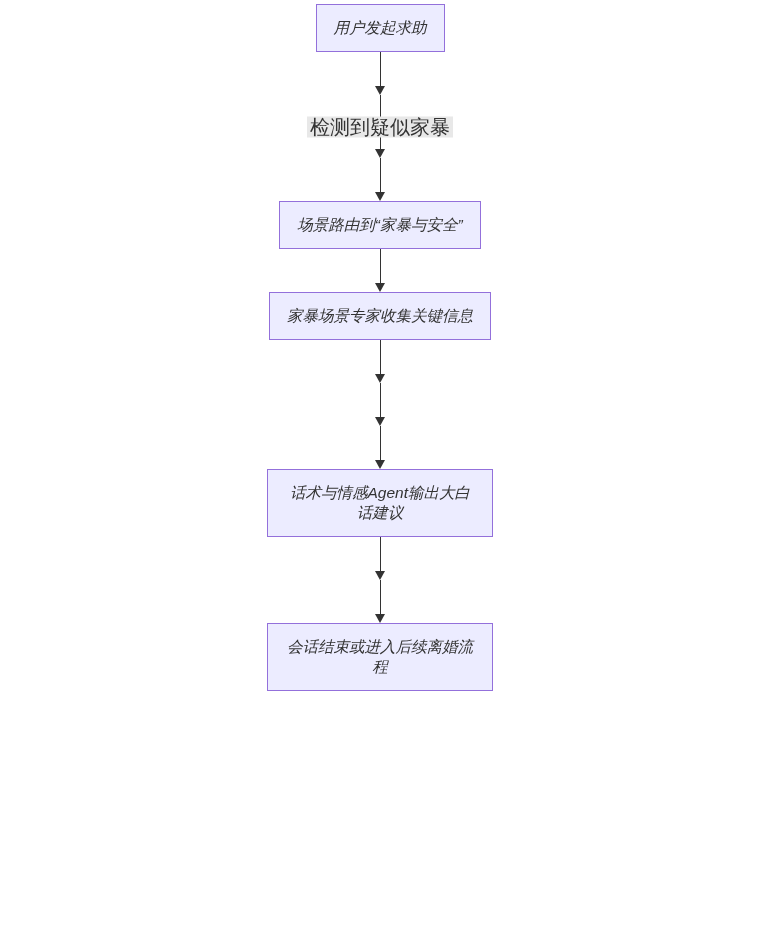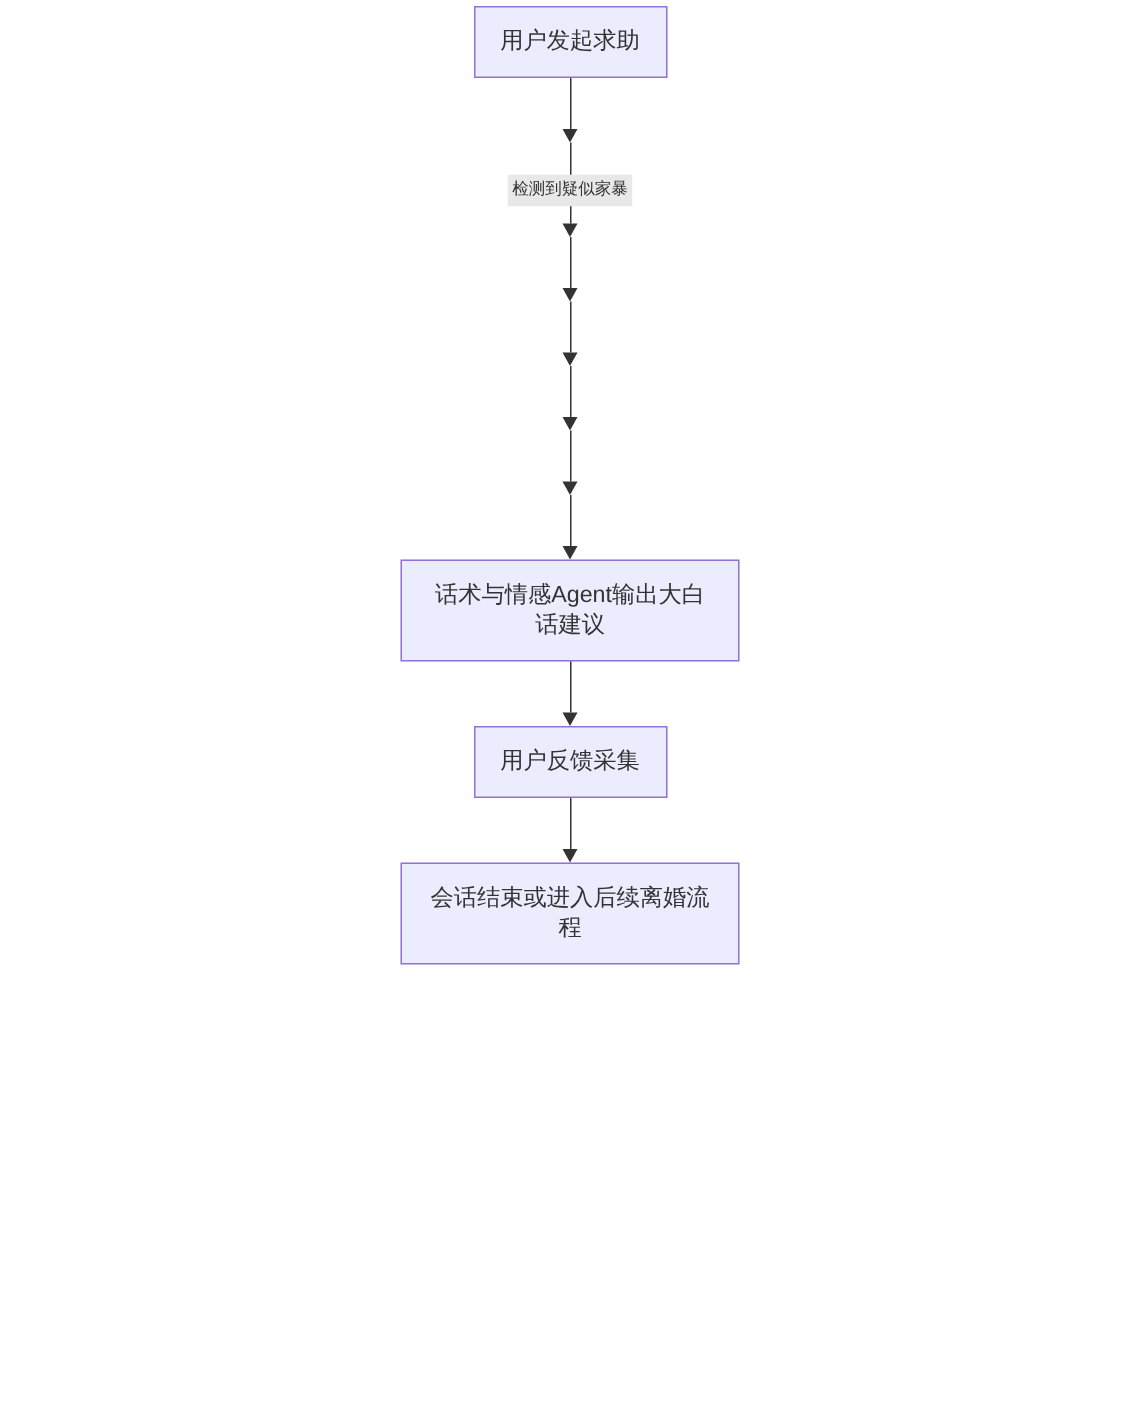--- a/index.html
+++ b/index.html
@@ -22,20 +22,21 @@
     box-sizing: content-box;
     max-width: 190px;
     padding: 13px 17px;
     background: #ECECFF;
     border: 1px solid #9370DB;
     color: #333333;
     font-size: 15.5px;
     line-height: 20px;
     text-align: center;
     flex: 0 0 auto;
+    font-style: italic;
   }
   .connector {
     position: relative;
     height: 43px;
     display: flex;
     flex-direction: column;
     align-items: center;
     flex: 0 0 auto;
   }
   .connector.labeled { height: 63px; }
@@ -51,21 +52,21 @@
     border-right: 5px solid transparent;
     border-top: 9px solid #333333;
   }
   .edge-label {
     position: absolute;
     top: 50%;
     left: 50%;
     transform: translate(-50%, -50%);
     background: #e8e8e8;
     color: #333333;
-    font-size: 11px;
+    font-size: 20px;
     line-height: 19px;
     padding: 1px 3px;
     white-space: nowrap;
     z-index: 1;
   }
 </style>
 </head>
 <body>
 
 <div class="flowchart">
@@ -83,26 +84,28 @@
     <div class="arrowhead"></div>
     <div class="edge-label">检测到疑似家暴</div>
   </div>
 
 
   <div class="connector">
     <div class="line"></div>
     <div class="arrowhead"></div>
   </div>
 
+  <div class="node">场景路由到“家暴与安全”</div>
 
   <div class="connector">
     <div class="line"></div>
     <div class="arrowhead"></div>
   </div>
 
+  <div class="node">家暴场景专家收集关键信息</div>
 
   <div class="connector">
     <div class="line"></div>
     <div class="arrowhead"></div>
   </div>
 
 
   <div class="connector">
     <div class="line"></div>
     <div class="arrowhead"></div>
@@ -114,21 +117,20 @@
     <div class="arrowhead"></div>
   </div>
 
   <div class="node">话术与情感Agent输出大白话建议</div>
 
   <div class="connector">
     <div class="line"></div>
     <div class="arrowhead"></div>
   </div>
 
-  <div class="node">用户反馈采集</div>
 
   <div class="connector">
     <div class="line"></div>
     <div class="arrowhead"></div>
   </div>
 
   <div class="node">会话结束或进入后续离婚流程</div>
 
 </div>
 

